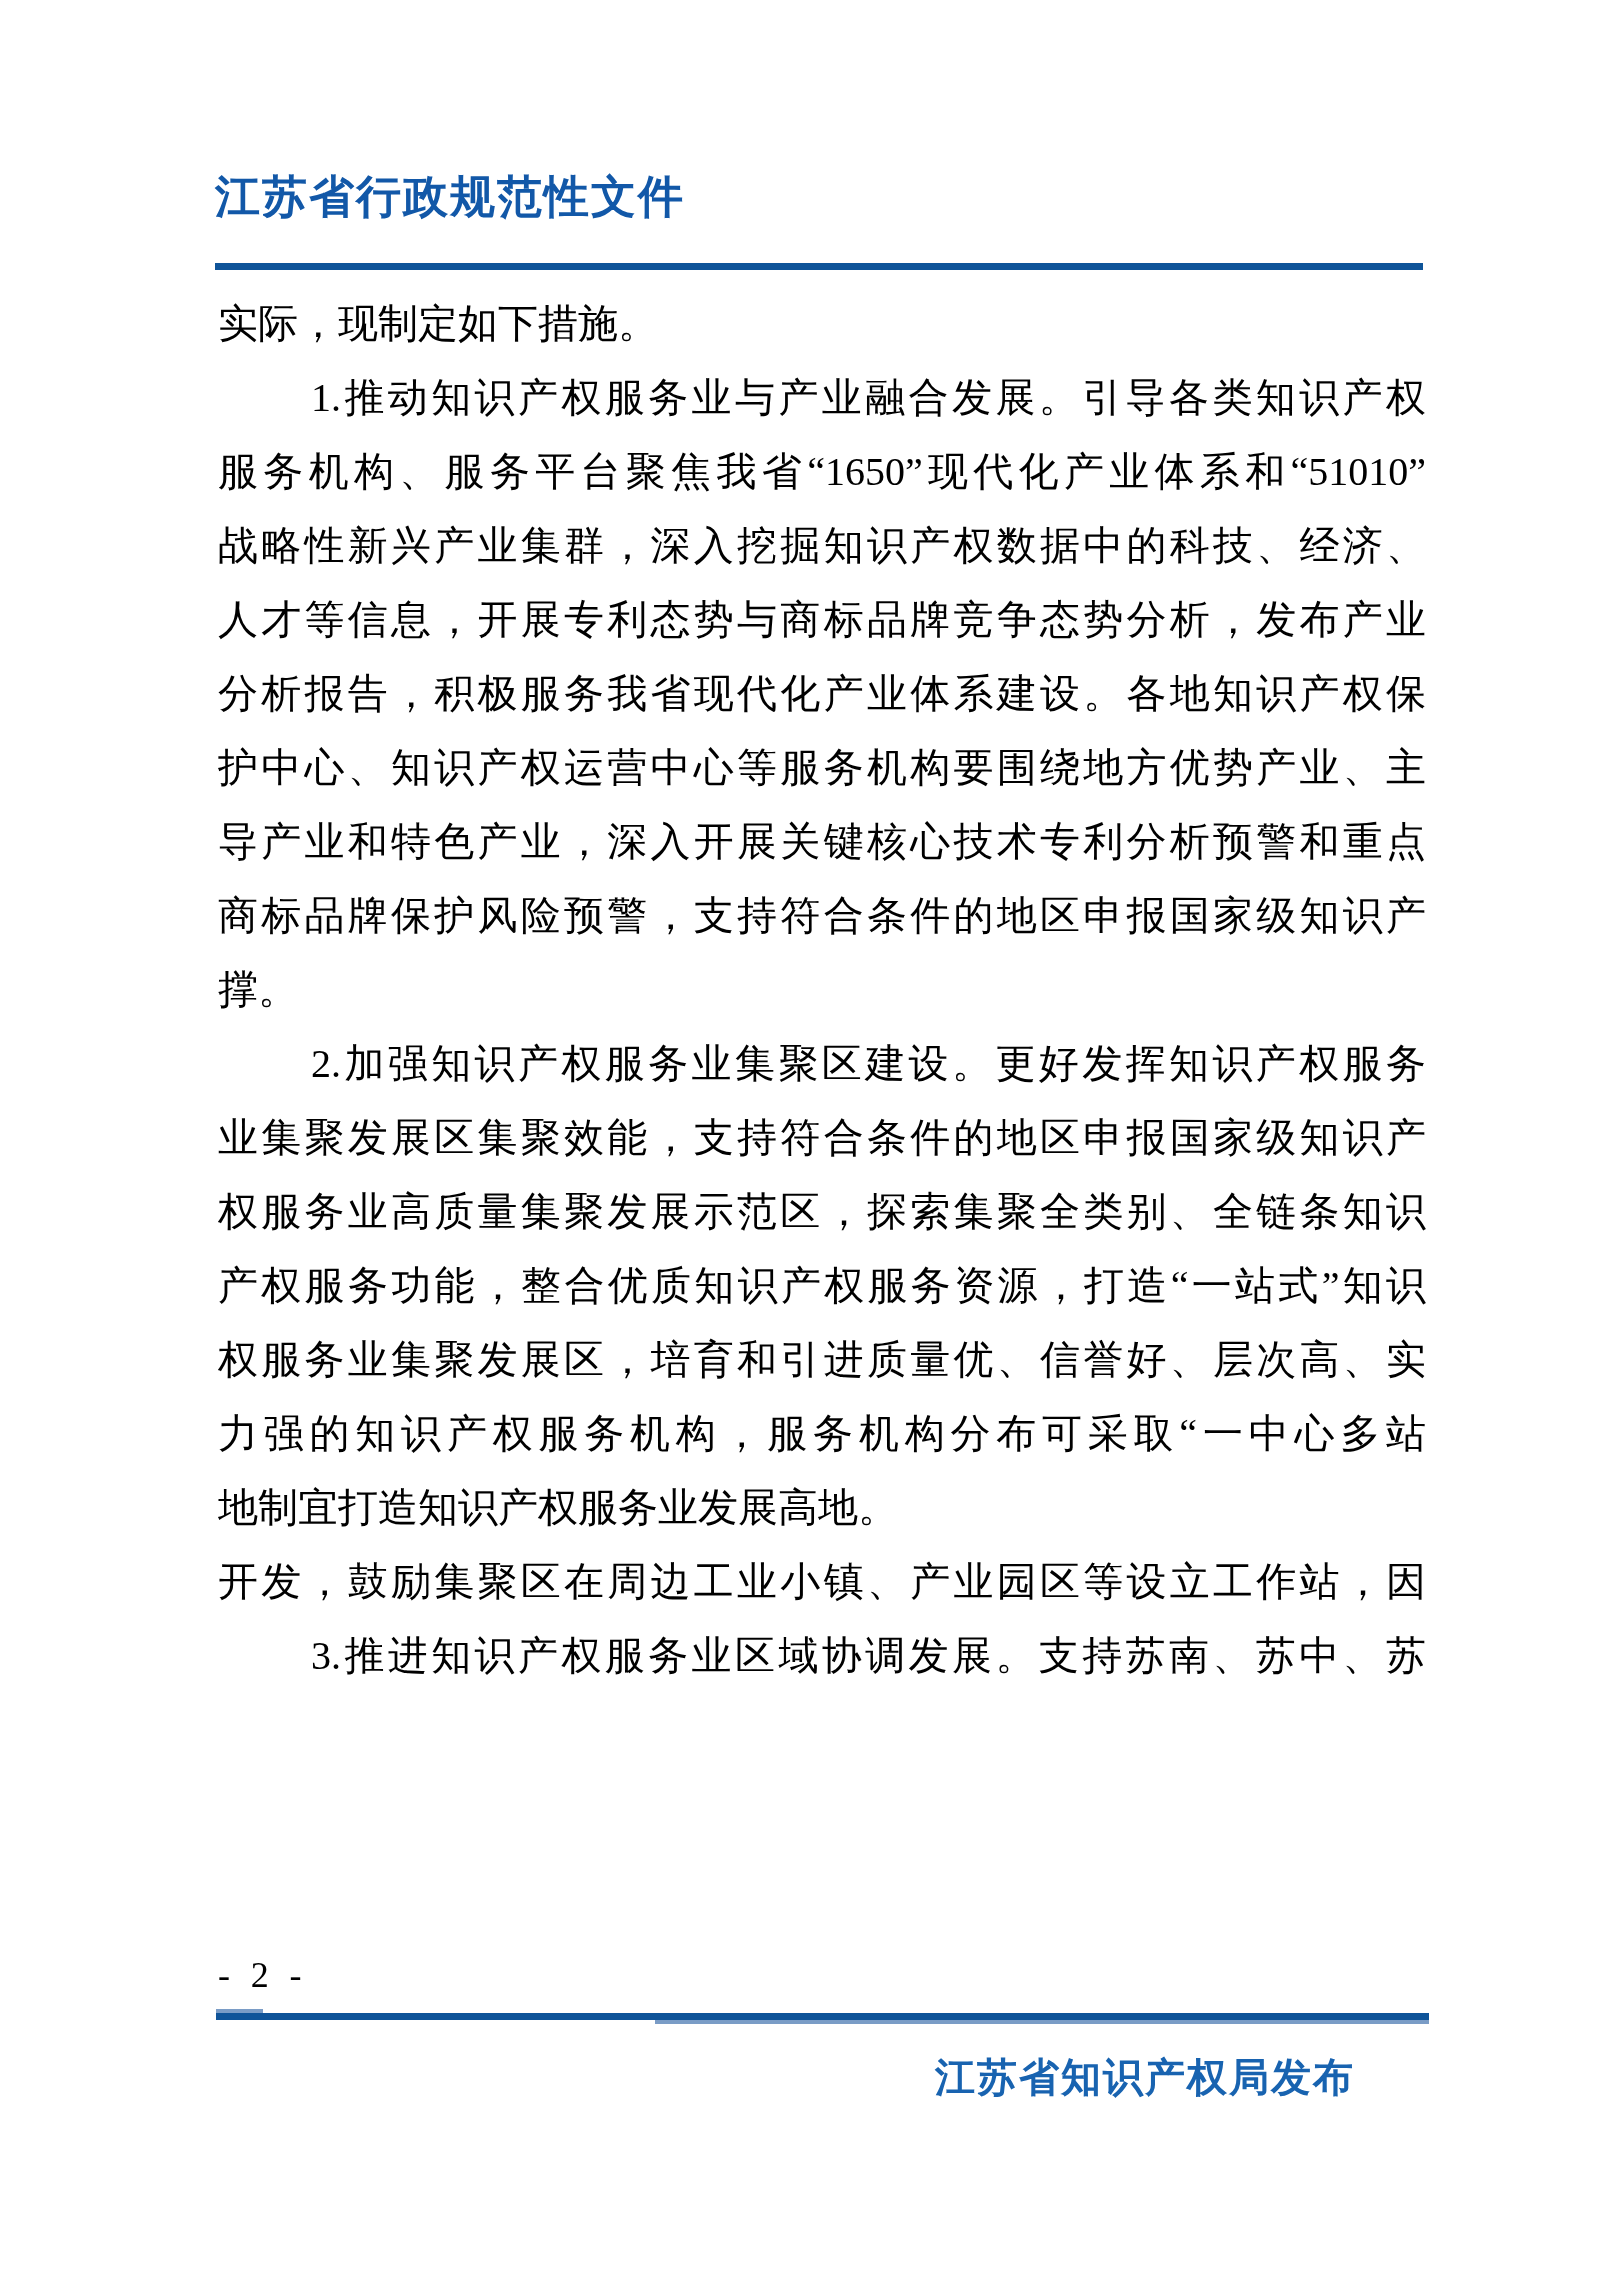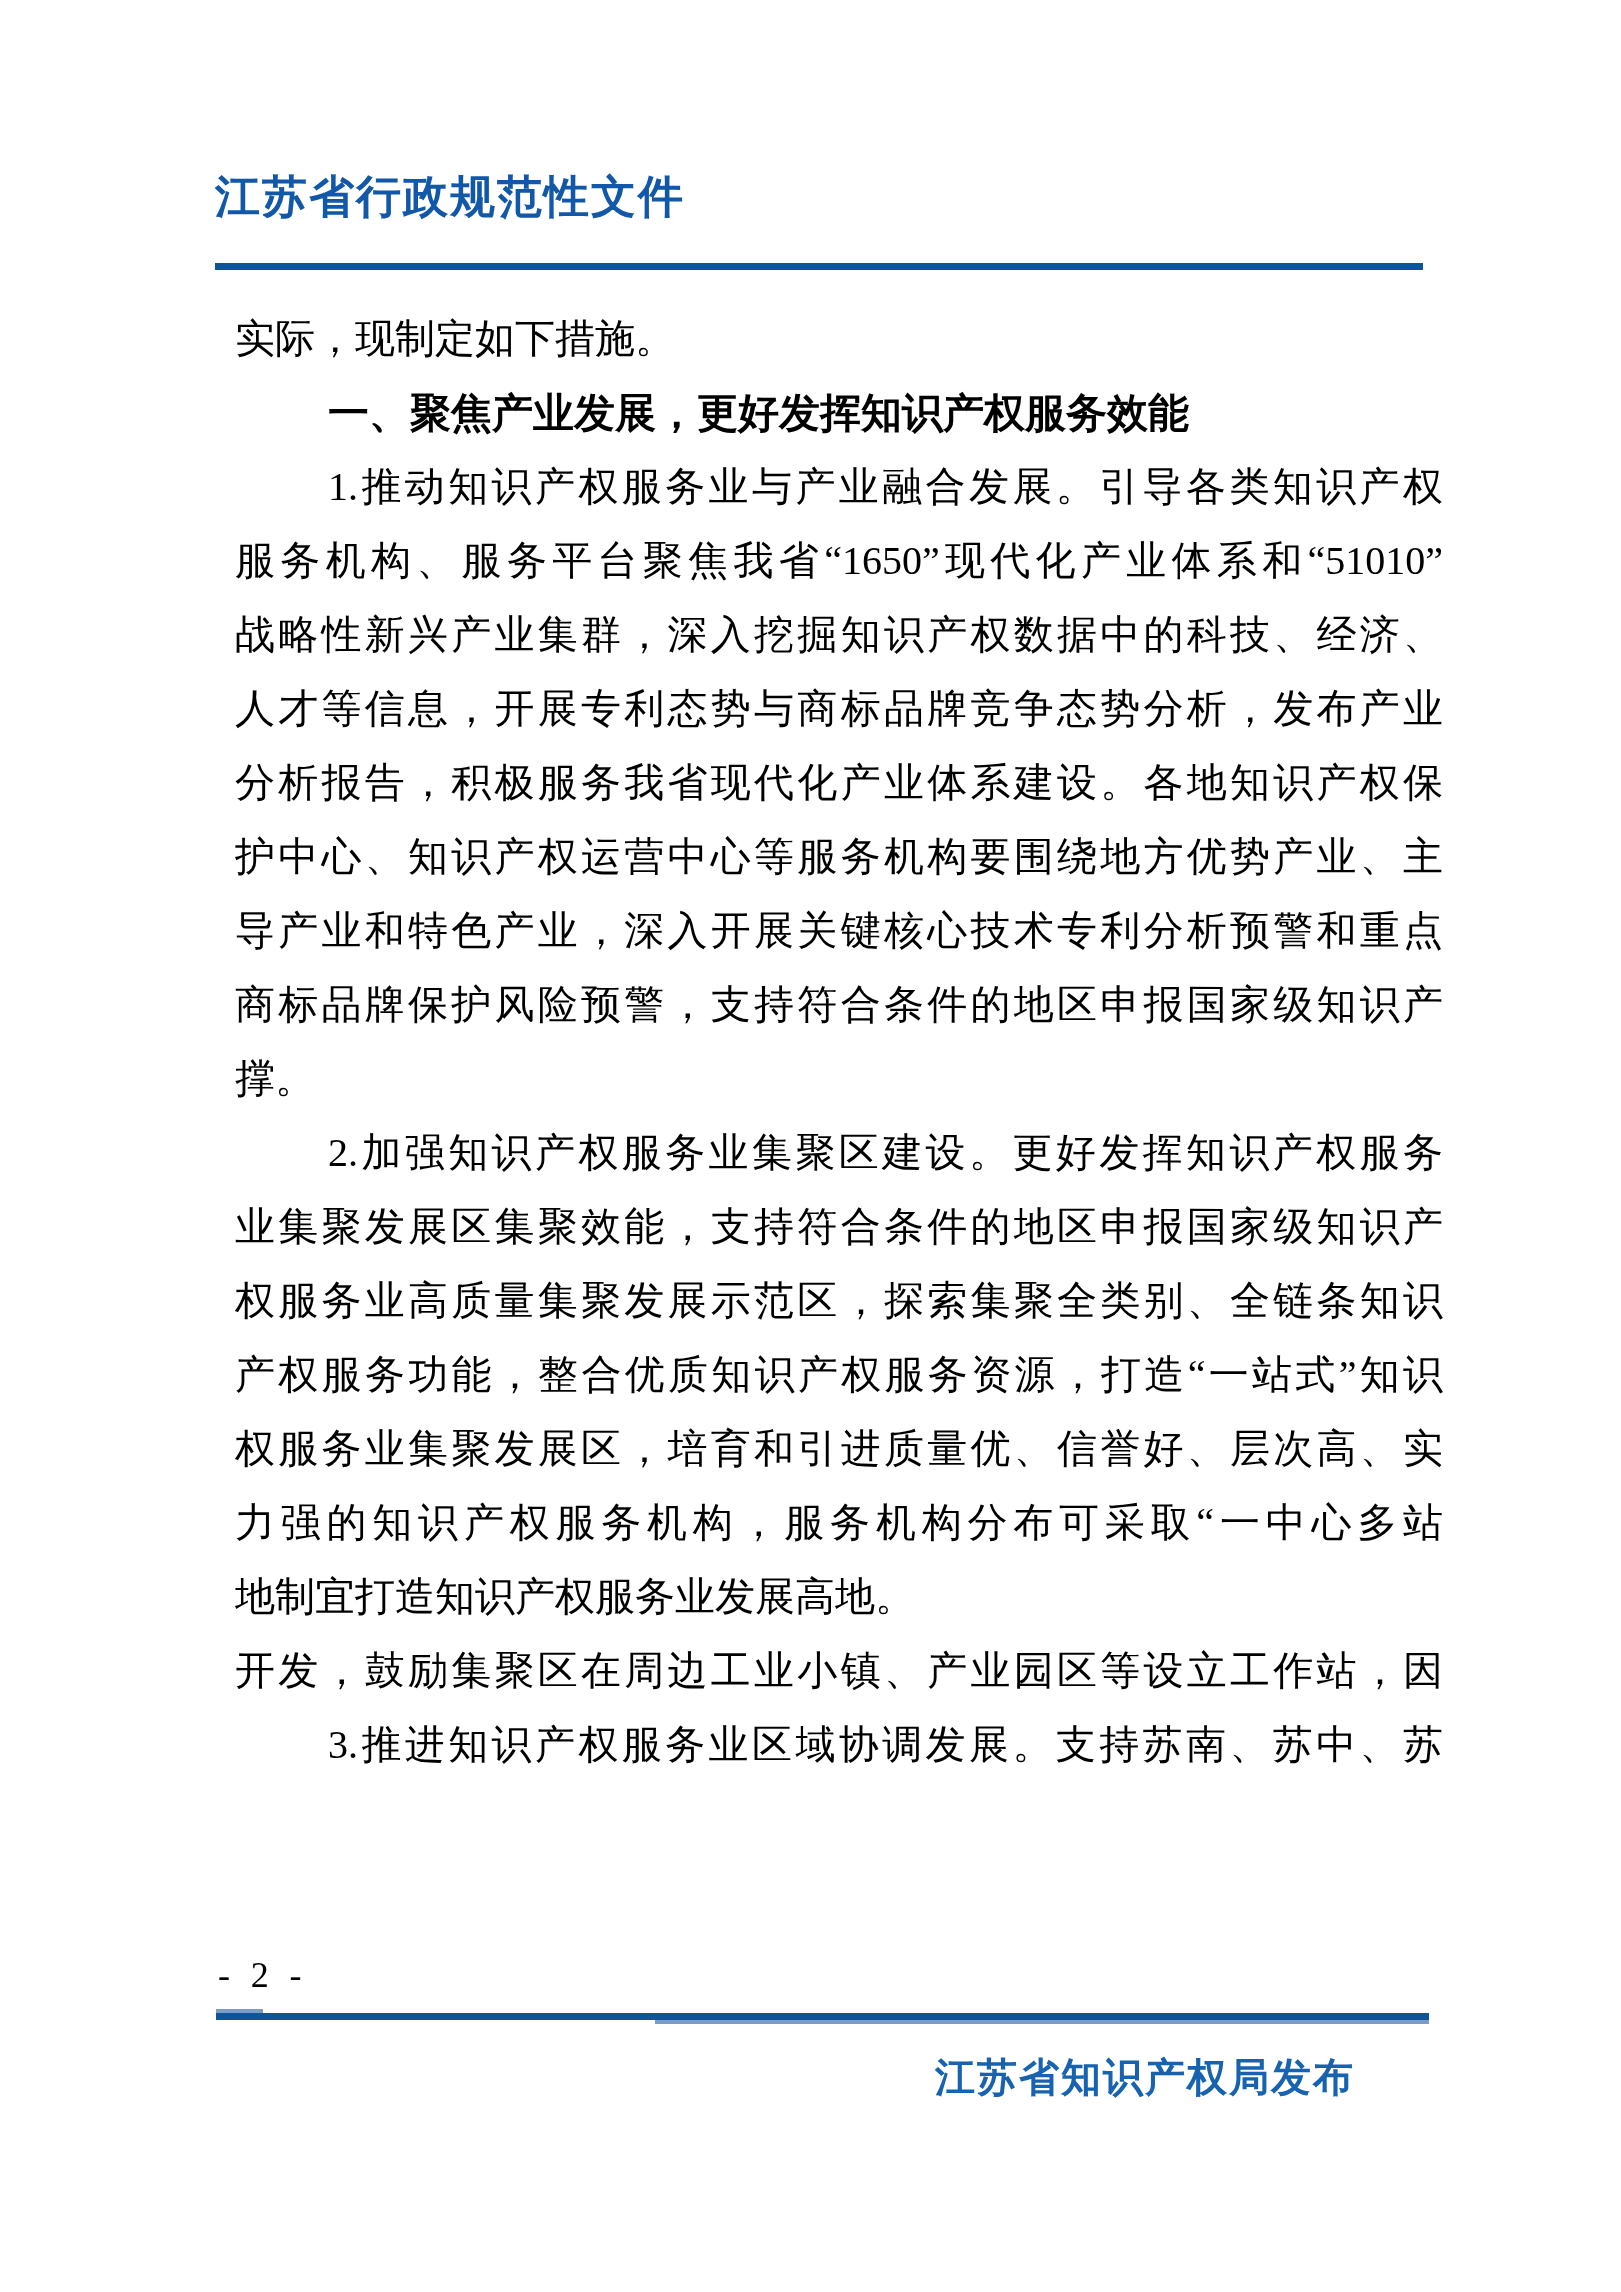--- a/index.html
+++ b/index.html
@@ -33,23 +33,22 @@
     position: absolute;
     left: 215px;
     top: 263px;
     width: 1208px;
     height: 6.9px;
     background: #0F5499;
   }
   .content {
     position: absolute;
     left: 218px;
-    top: 302px;
+    top: 287px;
     width: 1208px;
-    margin-left: 17px;
   }
   .line {
     height: 74px;
     line-height: 74px;
     font-size: 40px;
     color: #000000;
     font-family: "Liberation Serif", "DejaVu Serif", serif;
     text-align: justify;
     text-align-last: justify;
     overflow: hidden;
@@ -117,21 +116,20 @@
 <body>
 
 <div class="page">
 
   <h1 class="doc-title">江苏省行政规范性文件</h1>
 
   <div class="rule-top"></div>
 
   <main class="content">
       <div class="line nojust">实际，现制定如下措施。</div>
-      <div class="line heading indent nojust">一、聚焦产业发展，更好发挥知识产权服务效能</div>
       <div class="line indent">1.推动知识产权服务业与产业融合发展。引导各类知识产权</div>
       <div class="line">服务机构、服务平台聚焦我省“1650”现代化产业体系和“51010”</div>
       <div class="line">战略性新兴产业集群，深入挖掘知识产权数据中的科技、经济、</div>
       <div class="line">人才等信息，开展专利态势与商标品牌竞争态势分析，发布产业</div>
       <div class="line">分析报告，积极服务我省现代化产业体系建设。各地知识产权保</div>
       <div class="line">护中心、知识产权运营中心等服务机构要围绕地方优势产业、主</div>
       <div class="line">导产业和特色产业，深入开展关键核心技术专利分析预警和重点</div>
       <div class="line">商标品牌保护风险预警，支持符合条件的地区申报国家级知识产</div>
       <div class="line nojust">撑。</div>
       <div class="line indent">2.加强知识产权服务业集聚区建设。更好发挥知识产权服务</div>

